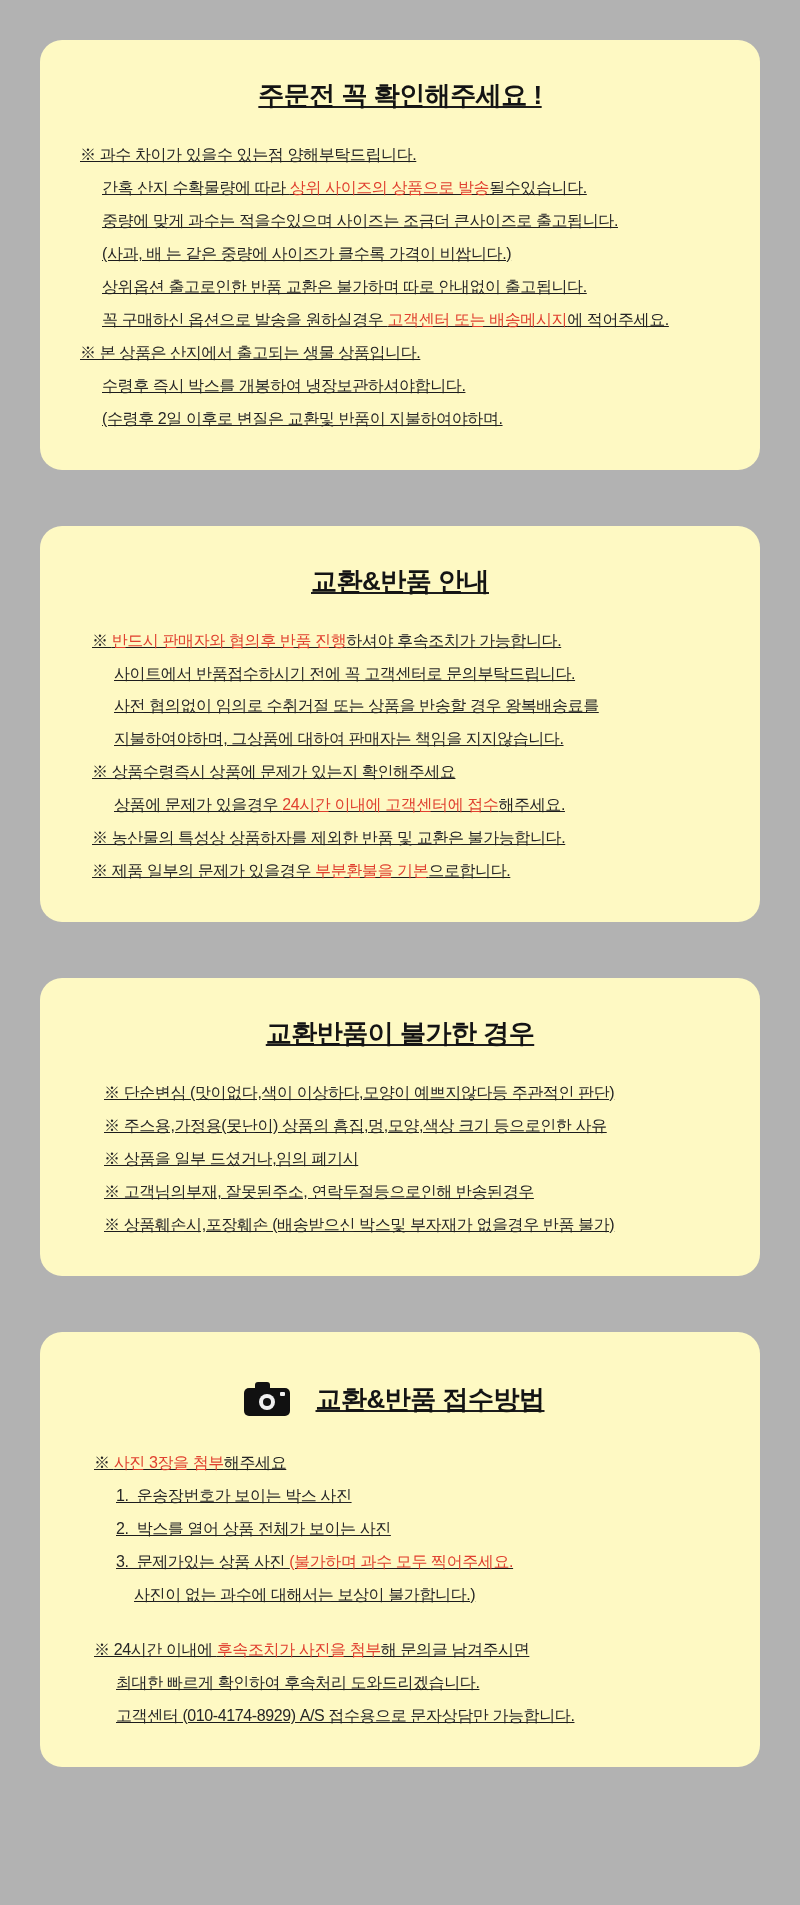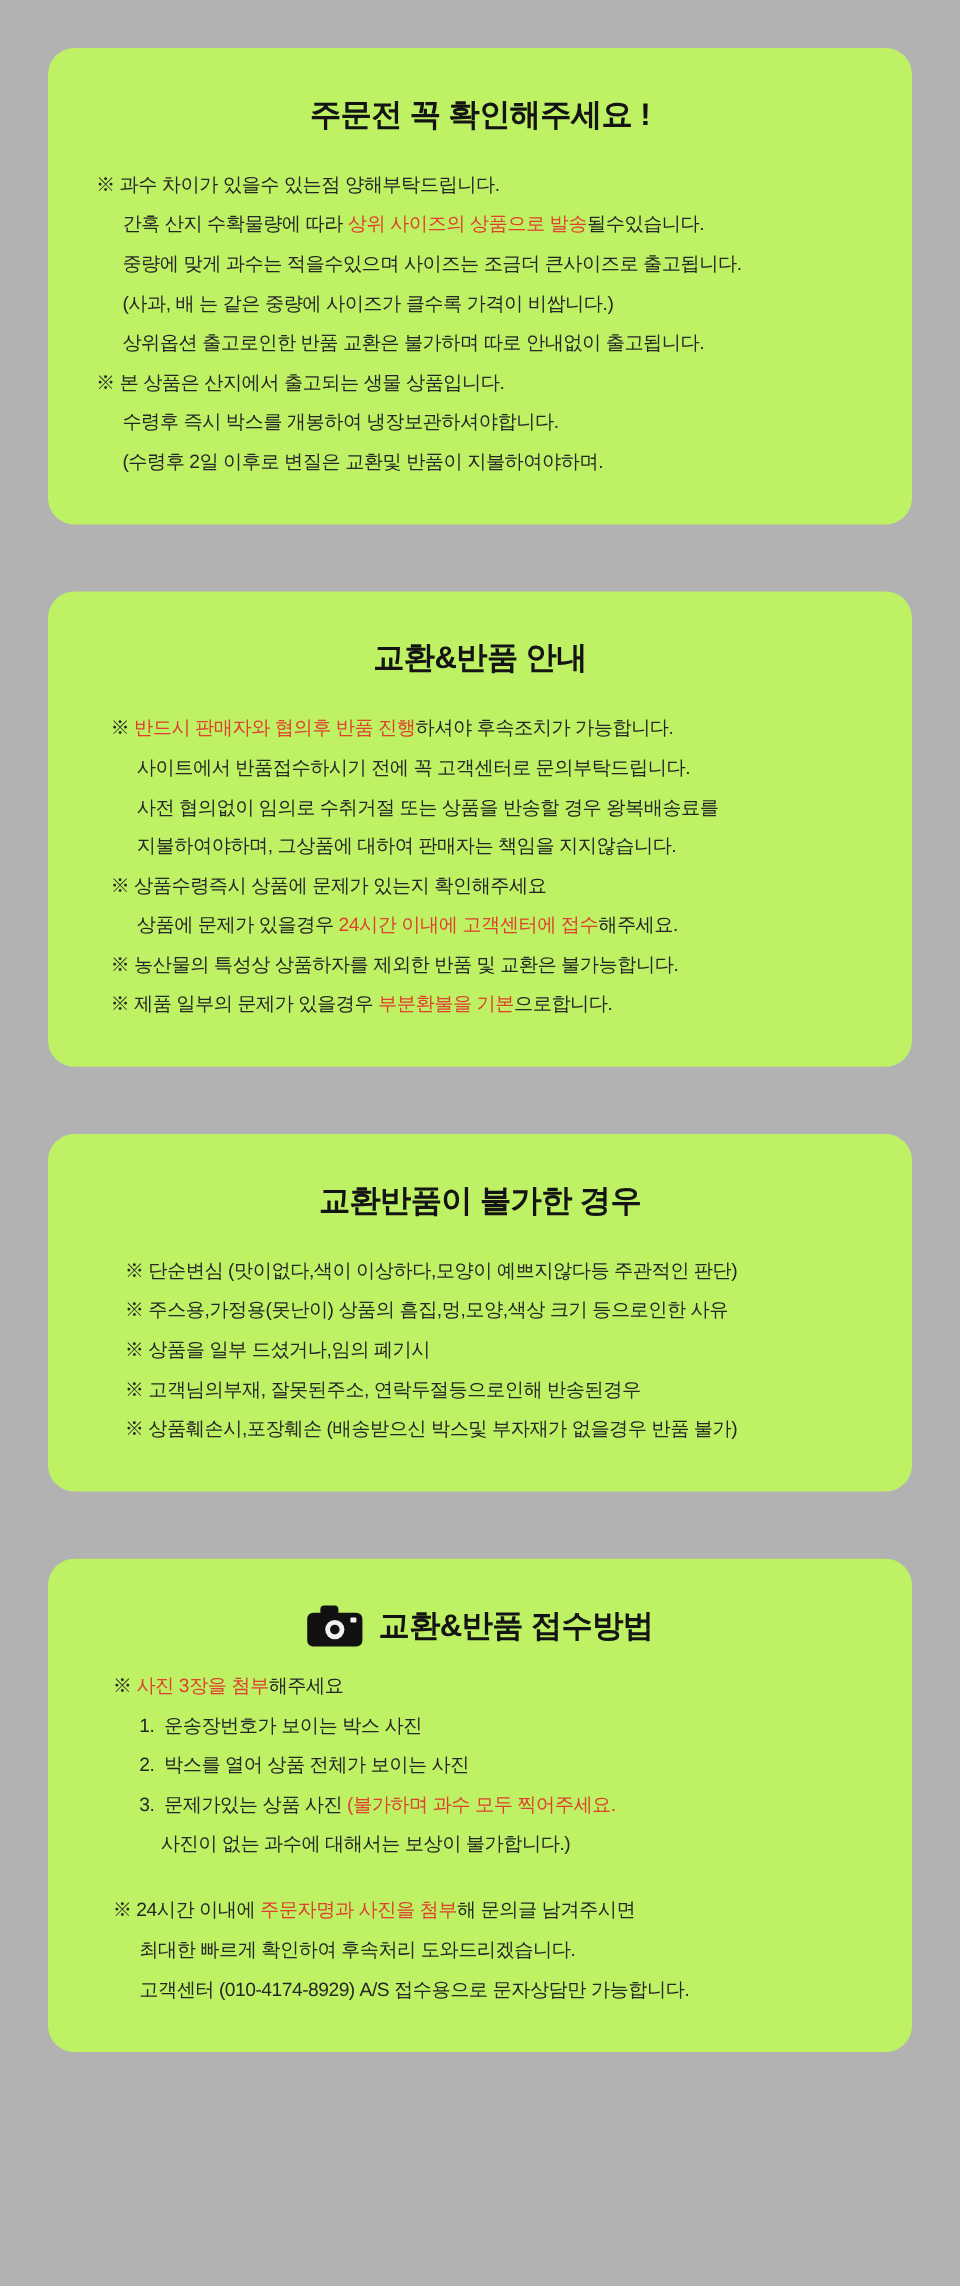--- a/index.html
+++ b/index.html
@@ -15,45 +15,46 @@
     -webkit-font-smoothing: antialiased;
   }
   .page {
     width: 800px;
     min-height: 1905px;
     box-sizing: border-box;
     padding: 40px 40px 50px 40px;
     background: #b2b2b2;
   }
   .card {
-    background: #bef264;
+    background: #fef9c3;
     border-radius: 22px;
     box-sizing: border-box;
     padding: 30px 34px 34px 34px;
     margin-bottom: 56px;
+    text-decoration: underline;
   }
   .card:last-child { margin-bottom: 0; }
 
   .card-title {
     text-align: center;
     font-size: 26px;
     font-weight: bold;
     letter-spacing: -0.5px;
     margin: 8px 0 26px 0;
     color: #141414;
   }
   .card-title-row {
     display: flex;
     align-items: center;
     justify-content: center;
     gap: 14px;
     margin: 8px 0 18px 0;
   }
   .card-title-row .card-title {
-    margin: 0;
+    margin: 12px;
   }
   .camera-icon {
     display: inline-block;
     width: 46px;
     height: 34px;
     position: relative;
     flex: 0 0 auto;
   }
   .camera-body {
     position: absolute;
@@ -116,20 +117,21 @@
 <div class="page">
 
   <div class="card notice">
     <div class="card-title">주문전 꼭 확인해주세요 !</div>
     <div class="lines">
         <div class="line ind-0"><span>※ 과수 차이가 있을수 있는점 양해부탁드립니다.</span></div>
         <div class="line ind-1"><span>간혹 산지 수확물량에 따라 </span><span class="red">상위 사이즈의 상품으로 발송</span><span>될수있습니다.</span></div>
         <div class="line ind-1"><span>중량에 맞게 과수는 적을수있으며 사이즈는 조금더 큰사이즈로 출고됩니다.</span></div>
         <div class="line ind-1"><span>(사과, 배 는 같은 중량에 사이즈가 클수록 가격이 비쌉니다.)</span></div>
         <div class="line ind-1"><span>상위옵션 출고로인한 반품 교환은 불가하며 따로 안내없이 출고됩니다.</span></div>
+        <div class="line ind-1"><span>꼭 구매하신 옵션으로 발송을 원하실경우 </span><span class="red">고객센터 또는 배송메시지</span><span>에 적어주세요.</span></div>
         <div class="line ind-0"><span>※ 본 상품은 산지에서 출고되는 생물 상품입니다.</span></div>
         <div class="line ind-1"><span>수령후 즉시 박스를 개봉하여 냉장보관하셔야합니다.</span></div>
         <div class="line ind-1"><span>(수령후 2일 이후로 변질은 교환및 반품이 지불하여야하며.</span></div>
       </div>
   </div>
 
   <div class="card exchange">
     <div class="card-title">교환&amp;반품 안내</div>
     <div class="lines">
         <div class="line ind-0"><span>※ </span><span class="red">반드시 판매자와 협의후 반품 진행</span><span>하셔야 후속조치가 가능합니다.</span></div>
@@ -164,19 +166,19 @@
         <span class="camera-flash"></span>
       </span>
       <div class="card-title">교환&amp;반품 접수방법</div>
     </div>
     <div class="lines">
         <div class="line ind-0"><span>※ </span><span class="red">사진 3장을 첨부</span><span>해주세요</span></div>
         <div class="line ind-1"><span>1.  운송장번호가 보이는 박스 사진</span></div>
         <div class="line ind-1"><span>2.  박스를 열어 상품 전체가 보이는 사진</span></div>
         <div class="line ind-1"><span>3.  문제가있는 상품 사진 </span><span class="red">(불가하며 과수 모두 찍어주세요.</span></div>
         <div class="line ind-2"><span>사진이 없는 과수에 대해서는 보상이 불가합니다.)</span></div>
-        <div class="line ind-0 gap-top"><span>※ 24시간 이내에 </span><span class="red">주문자명과 사진을 첨부</span><span>해 문의글 남겨주시면</span></div>
+        <div class="line ind-0 gap-top"><span>※ 24시간 이내에 </span><span class="red">후속조치가 사진을 첨부</span><span>해 문의글 남겨주시면</span></div>
         <div class="line ind-1"><span>최대한 빠르게 확인하여 후속처리 도와드리겠습니다.</span></div>
         <div class="line ind-1"><span>고객센터 (010-4174-8929) A/S 접수용으로 문자상담만 가능합니다.</span></div>
       </div>
   </div>
 
 </div>
 
 </body></html>

